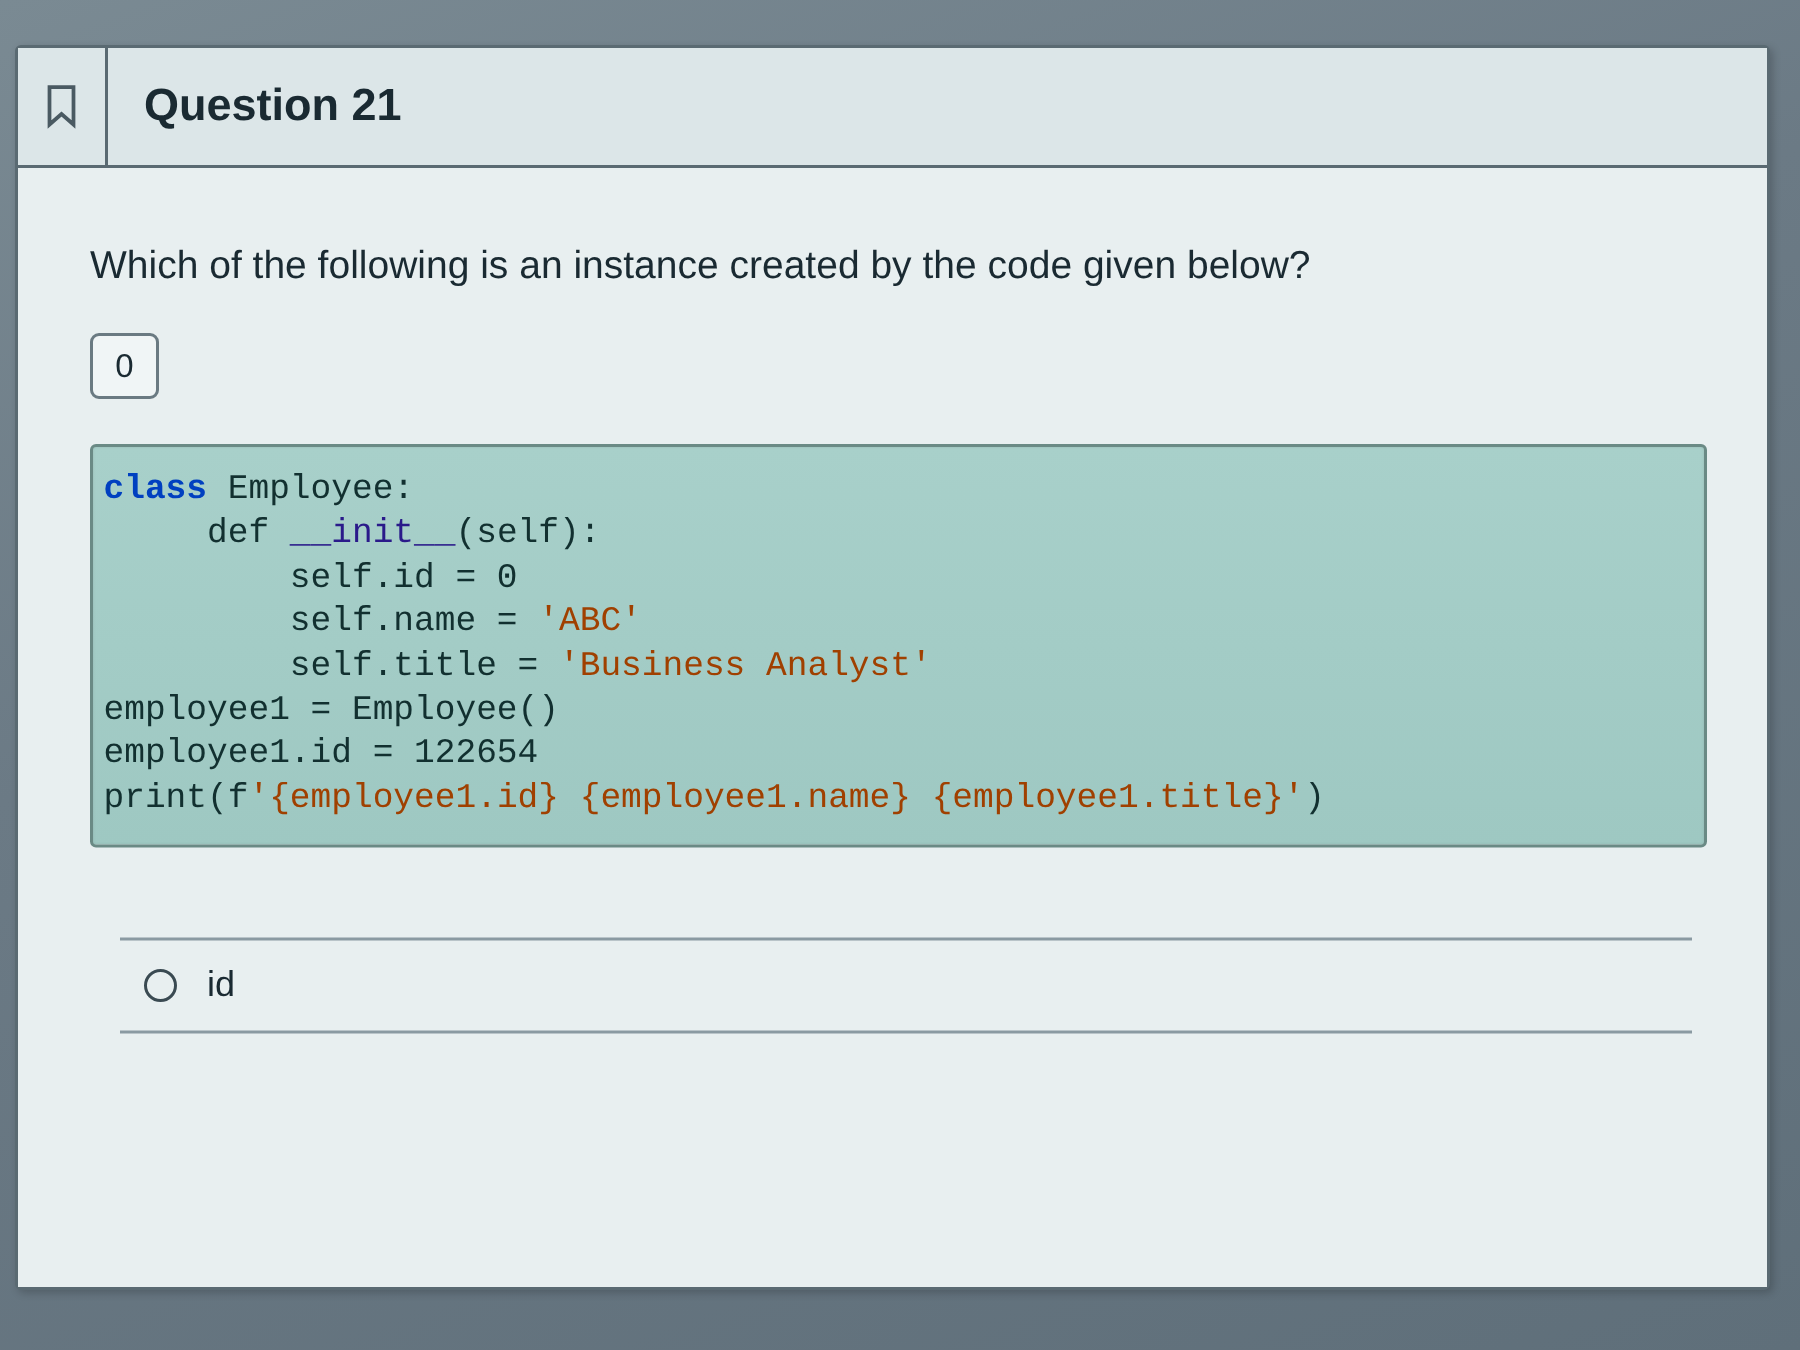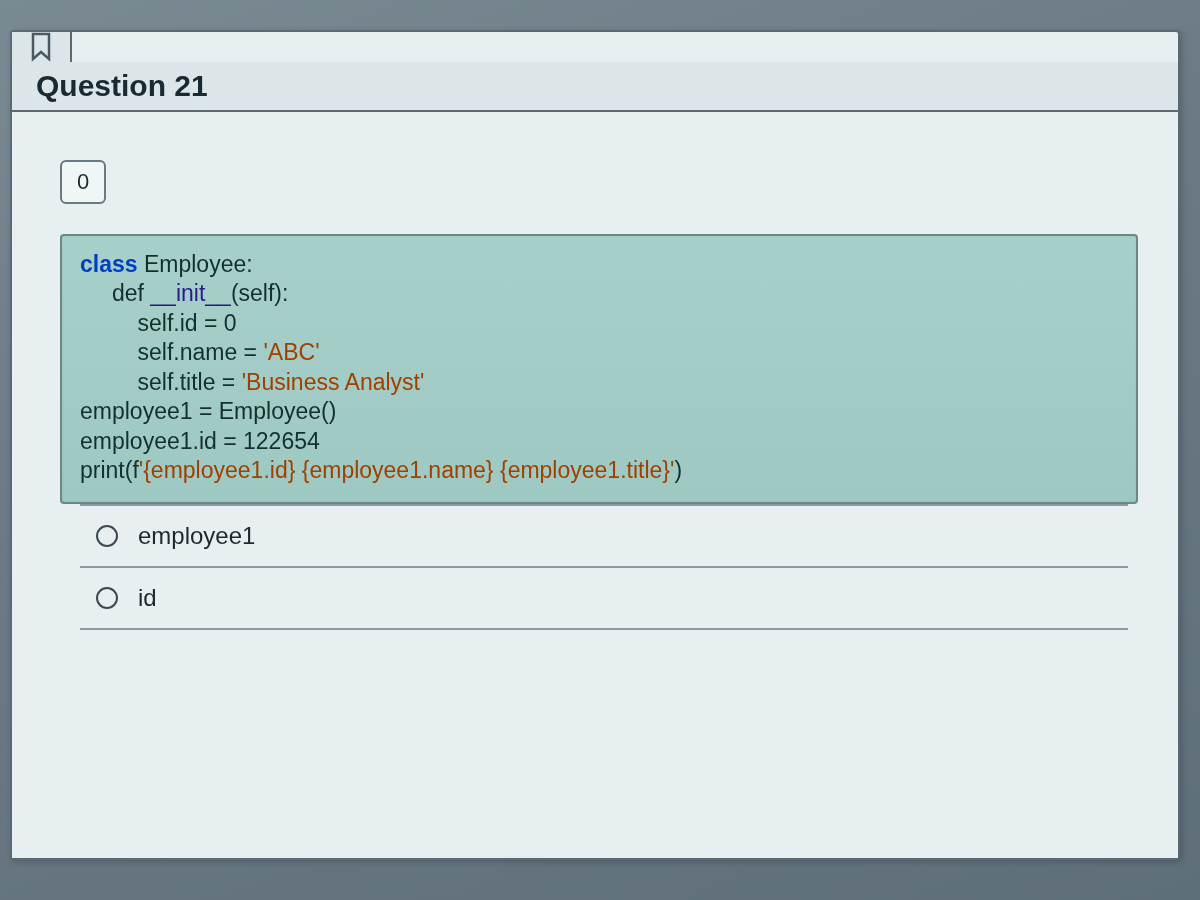--- a/index.html
+++ b/index.html
@@ -18,21 +18,20 @@
       height: 100%;
       display: flex;
       flex-direction: column;
       box-shadow: 2px 2px 6px rgba(0,0,0,0.2);
     }
     .header-row {
       display: flex;
       align-items: stretch;
       border-bottom: 2px solid #5a6a72;
       min-height: 80px;
-      flex-direction: column;
     }
     .flag-cell {
       width: 60px;
       display: flex;
       align-items: center;
       justify-content: center;
       border-right: 2px solid #5a6a72;
       background: #dce6e8;
     }
     .flag-icon {
@@ -72,25 +71,26 @@
       color: #1a2a32;
       font-size: 22px;
       text-align: center;
       margin-bottom: 30px;
     }
     .code-block {
       background: #a8d0ca;
       background: linear-gradient(180deg, #a8d0ca 0%, #9ec8c2 100%);
       border: 2px solid #6a8a85;
       border-radius: 4px;
-      padding: 14px 18px 16px 18px;
-      font-family: Liberation Sans, sans-serif;
+      padding: 14px 18px 16px 7px;
+      font-family: Liberation Mono, monospace;
       font-size: 23px;
       line-height: 1.28;
       white-space: pre;
+      margin-bottom: 60px;
       color: #123030;
       box-shadow: inset 0 0 2px rgba(0,0,0,0.1);
     }
     .kw-blue { color: #0040c0; font-weight: 600; }
     .kw-purple { color: #2a1a8a; }
     .str-orange { color: #a04000; }
     .answers-block {
       margin-left: 20px;
       margin-right: 10px;
     }
@@ -127,38 +127,35 @@
     <div class="flag-cell">
       <svg class="flag-icon" viewBox="0 0 24 30">
         <path d="M4 2 H20 V27 L12 20 L4 27 Z"></path>
       </svg>
     </div>
     <div class="question-title-cell">Question 21</div>
   </div>
 
   <div class="body-area">
 
+    <div class="prompt-text">Which of the following is an instance created by the code given below?</div>
 
     <input class="points-input" type="text" value="0" style="">
 
     <div class="code-block"><span class="kw-blue">class</span><span> Employee:</span>
 <span>     def </span><span class="kw-purple">__init__</span><span>(self):</span>
 <span>         self.id = 0</span>
 <span>         self.name = </span><span class="str-orange">'ABC'</span>
 <span>         self.title = </span><span class="str-orange">'Business Analyst'</span>
 <span>employee1 = Employee()</span>
 <span>employee1.id = 122654</span>
 <span>print(f</span><span class="str-orange">'{employee1.id} {employee1.name} {employee1.title}'</span><span>)</span></div>
 
     <div class="answers-block">
 
-      <div class="answer-row">
-        <div class="radio-circle"></div>
-        <div class="answer-label">employee1</div>
-      </div>
 
 
 
       <div class="answer-row">
         <div class="radio-circle"></div>
         <div class="answer-label">id</div>
       </div>
 
     </div>
 

